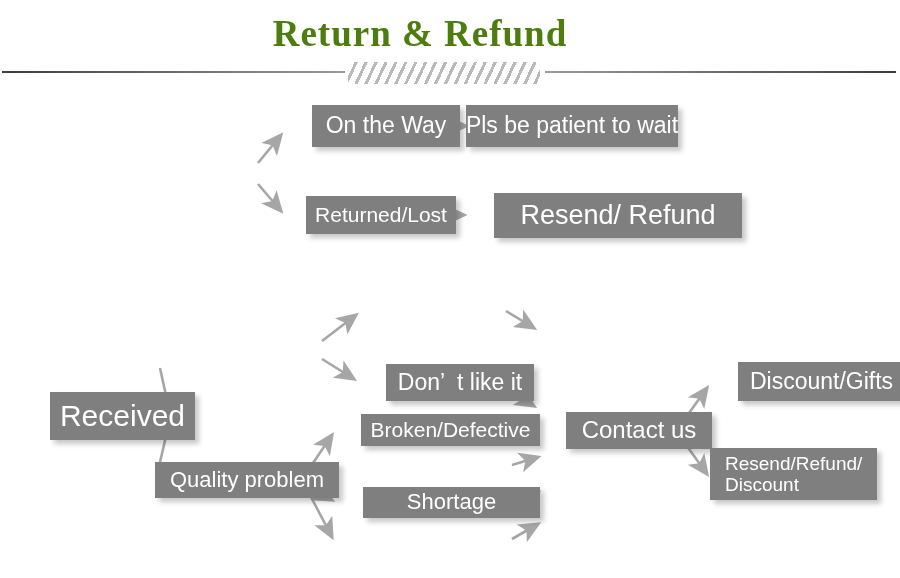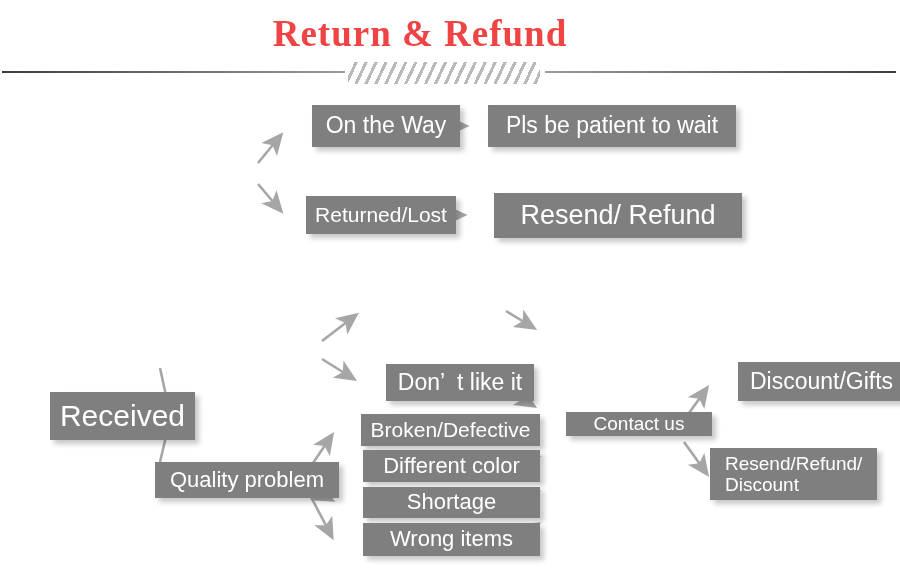--- a/index.html
+++ b/index.html
@@ -20,21 +20,21 @@
   #header-title {
     position: absolute;
     left: 0;
     top: 12px;
     width: 840px;
     text-align: center;
     font-family: "Liberation Serif", serif;
     font-size: 37px;
     font-weight: 700;
     letter-spacing: 1px;
-    color: #ef4444;
+    color: #4d7c0f;
     line-height: 44px;
     white-space: pre;
   }
   #header-divider {
     position: absolute;
     left: 0;
     top: 60px;
     width: 900px;
     height: 26px;
   }
@@ -147,40 +147,38 @@
 
       <line x1="684" y1="442" x2="707" y2="474" marker-end="url(#ah)"></line>
     </g>
   </svg>
 
 
   <div class="node center" style="left:284px; top:105px; width:148px; height:42px; font-size:23px;">On the Way</div>
 
   <div class="node center" style="left:278px; top:196px; width:150px; height:38px; font-size:21px;">Returned/Lost</div>
 
-  <div class="node center" style="left:460px; top:105px; width:248px; height:42px; font-size:23px;">Pls be patient to wait</div>
+  <div class="node center" style="left:438px; top:105px; width:212px; height:42px; font-size:23px;">Pls be patient to wait</div>
 
   <div class="node center" style="left:466px; top:193px; width:248px; height:45px; font-size:27px;">Resend/ Refund</div>
 
   <div class="node center" style="left:22px; top:392px; width:145px; height:48px; font-size:30px;">Received</div>
 
 
   <div class="node center" style="left:127px; top:462px; width:184px; height:36px; font-size:22px;">Quality problem</div>
 
 
   <div class="node center" style="left:358px; top:364px; width:148px; height:37px; font-size:23px;">Don’  t like it</div>
 
   <div class="node center" style="left:333px; top:414px; width:179px; height:32px; font-size:21px;">Broken/Defective</div>
 
-  <div class="node center" style="left:335px; top:450px; width:177px; height:32px; font-size:22px;">Different color</div>
 
   <div class="node center" style="left:335px; top:487px; width:177px; height:31px; font-size:22px;">Shortage</div>
 
-  <div class="node center" style="left:335px; top:523px; width:177px; height:33px; font-size:22px;">Wrong items</div>
 
-  <div class="node center" style="left:538px; top:412px; width:146px; height:24px; font-size:19px;">Contact us</div>
+  <div class="node center" style="left:538px; top:412px; width:146px; height:37px; font-size:24px;">Contact us</div>
 
   <div class="node center" style="left:710px; top:362px; width:167px; height:39px; font-size:23px;">Discount/Gifts</div>
 
   <div class="node left" style="left:710px; top:448px; width:167px; height:52px; font-size:19px; padding-left:15px;">Resend/Refund/
 Discount</div>
 
 </div>
 
 </body></html>

